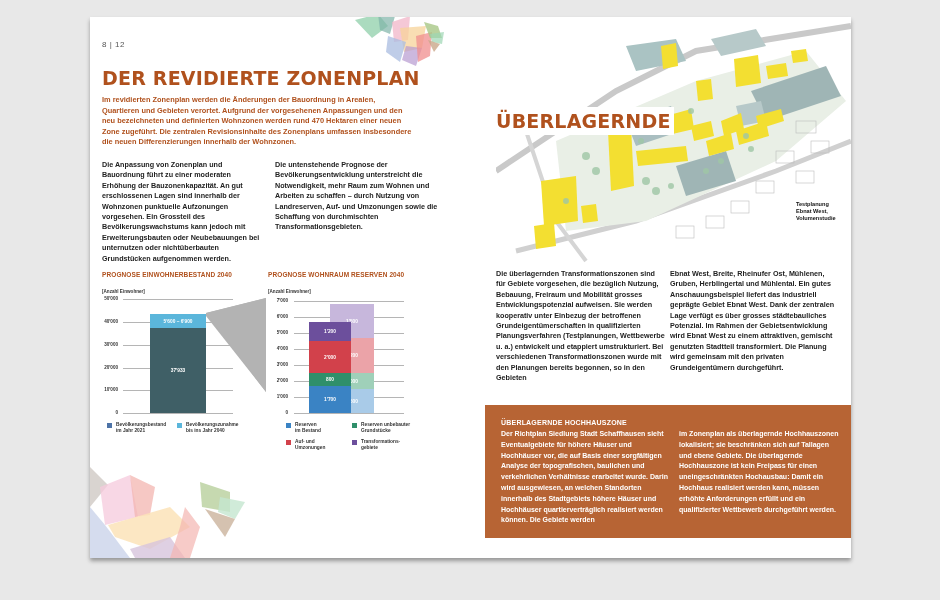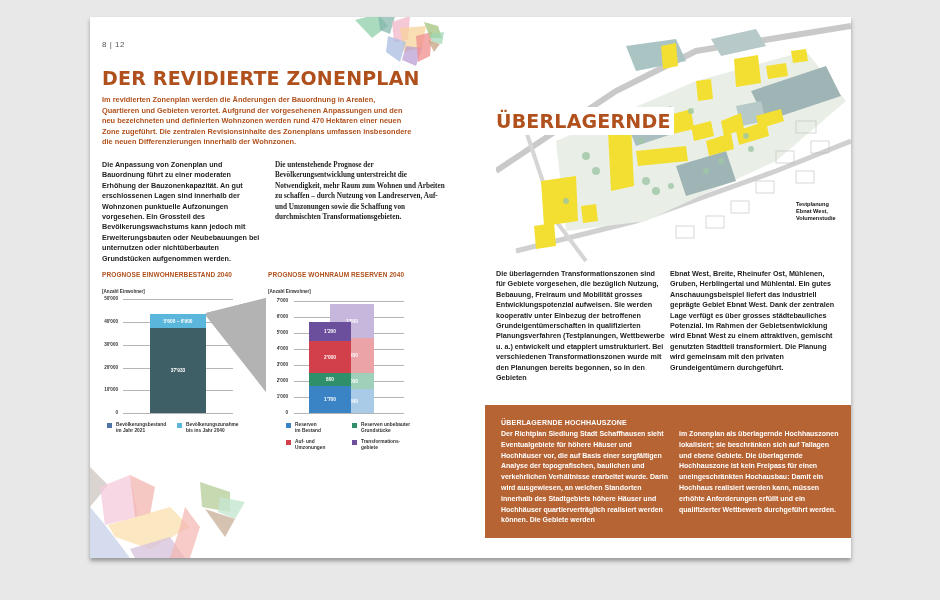--- a/index.html
+++ b/index.html
@@ -52,21 +52,21 @@
       <polygon points="66,24 82,20 80,44 68,50" fill="#f08e8e" opacity="0.75"></polygon>
       <polygon points="74,10 88,14 92,26 80,26" fill="#a8c786" opacity="0.8"></polygon>
       <polygon points="80,22 94,20 92,32 82,30" fill="#9dd6b3" opacity="0.7"></polygon>
       <polygon points="78,28 90,32 84,40" fill="#c9a889" opacity="0.8"></polygon>
     </svg>
 
     <div class="pagenum">8 | 12</div>
     <div class="h1" style="left:12px;top:50px;">DER REVIDIERTE ZONENPLAN</div>
     <div class="lead">Im revidierten Zonenplan werden die Änderungen der Bauordnung in Arealen, Quartieren und Gebieten verortet. Aufgrund der vorgesehenen Anpassungen und den neu bezeichneten und definierten Wohnzonen werden rund 470 Hektaren einer neuen Zone zugeführt. Die zentralen Revisionsinhalte des Zonenplans umfassen insbesondere die neuen Differenzierungen innerhalb der Wohnzonen.</div>
     <div class="body" style="left:12px;top:143px;width:160px;">Die Anpassung von Zonenplan und Bauordnung führt zu einer moderaten Erhöhung der Bauzonenkapazität. An gut erschlossenen Lagen sind innerhalb der Wohnzonen punktuelle Aufzonungen vorgesehen. Ein Grossteil des Bevölkerungswachstums kann jedoch mit Erweiterungsbauten oder Neubebauungen bei unternutzen oder nichtüberbauten Grundstücken aufgenommen werden.</div>
-    <div class="body" style="left:185px;top:143px;width:170px;font-family:Liberation Serif, serif;">Die untenstehende Prognose der Bevölkerungsentwicklung unterstreicht die Notwendigkeit, mehr Raum zum Wohnen und Arbeiten zu schaffen – durch Nutzung von Landreserven, Auf- und Umzonungen sowie die Schaffung von durchmischten Transformationsgebieten.</div>
+    <div class="body" style="left:185px;top:143px;width:170px;">Die untenstehende Prognose der Bevölkerungsentwicklung unterstreicht die Notwendigkeit, mehr Raum zum Wohnen und Arbeiten zu schaffen – durch Nutzung von Landreserven, Auf- und Umzonungen sowie die Schaffung von durchmischten Transformationsgebieten.</div>
 
     <div>
       <div class="chart-title" style="left:12px;top:254px;">PROGNOSE EINWOHNERBESTAND 2040</div>
       <div class="axis-unit" style="left:12px;top:272px;">[Anzahl Einwohner]</div>
 
       <div class="gridline" style="left:33px;top:282px;width:110px;"></div>
       <div class="gridline" style="left:33px;top:305px;width:110px;"></div>
       <div class="gridline" style="left:33px;top:328px;width:110px;"></div>
       <div class="gridline" style="left:33px;top:351px;width:110px;"></div>
       <div class="gridline" style="left:33px;top:373px;width:110px;"></div>

